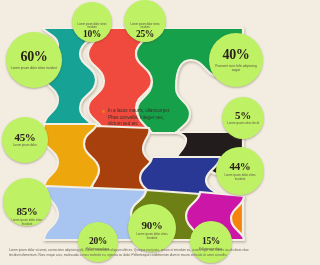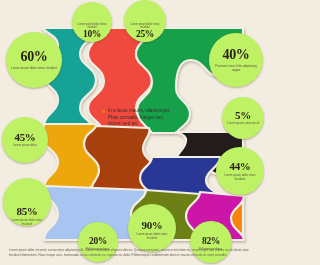--- a/index.html
+++ b/index.html
@@ -221,21 +221,21 @@
       <div class="pct">20%</div>
       <div class="cap">Pellentesque aliqua</div>
     </div>
 
     <div class="bubble b-md half-top" style="left:128px; top:204px; width:48px; height:48px;">
       <div class="pct">90%</div>
       <div class="cap">Lorem ipsum dolor sitros tincidunt</div>
     </div>
 
     <div class="bubble b-sm half-top" style="left:190px; top:221px; width:42px; height:42px;">
-      <div class="pct">82%</div>
+      <div class="pct">15%</div>
       <div class="cap">Pellentesque aliqua</div>
     </div>
 
     <div id="center-note">
       <span class="dot" style="background: rgb(240, 124, 30);"></span>
       <span class="txt">In a lacus mauris, ullamcorper. Phas convallis. Integer nec, dictum sed arc</span>
     </div>
 
     <div id="footer">Lorem ipsum dolor sit amet, consectetur adipiscing elit. Donec vestibulum aliquam ultrices. Quisque erat justo, ornare et interdum eu, viverra eget nisl. Donec iaculis diam vitae tincidunt elementum. Nunc neque arcu, malesuada cursus molestie eu, egestas eu dolor. Pellentesque condimentum diam in mauris vehicula sit amet convallis.</div>
 

